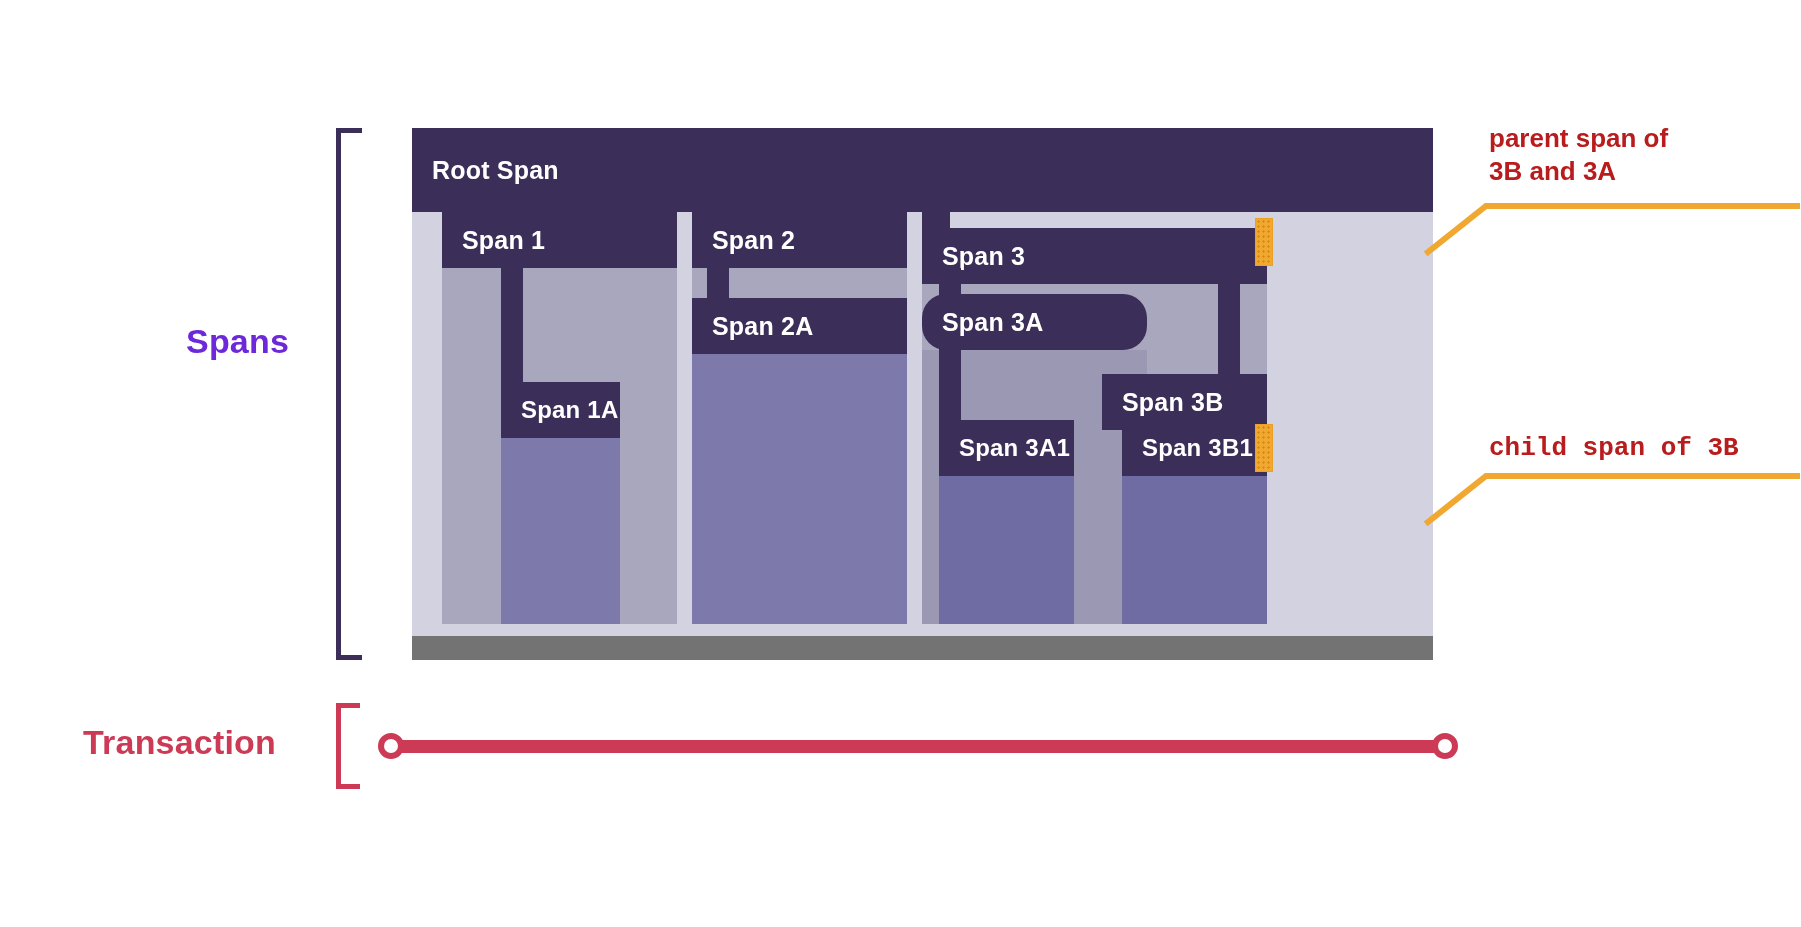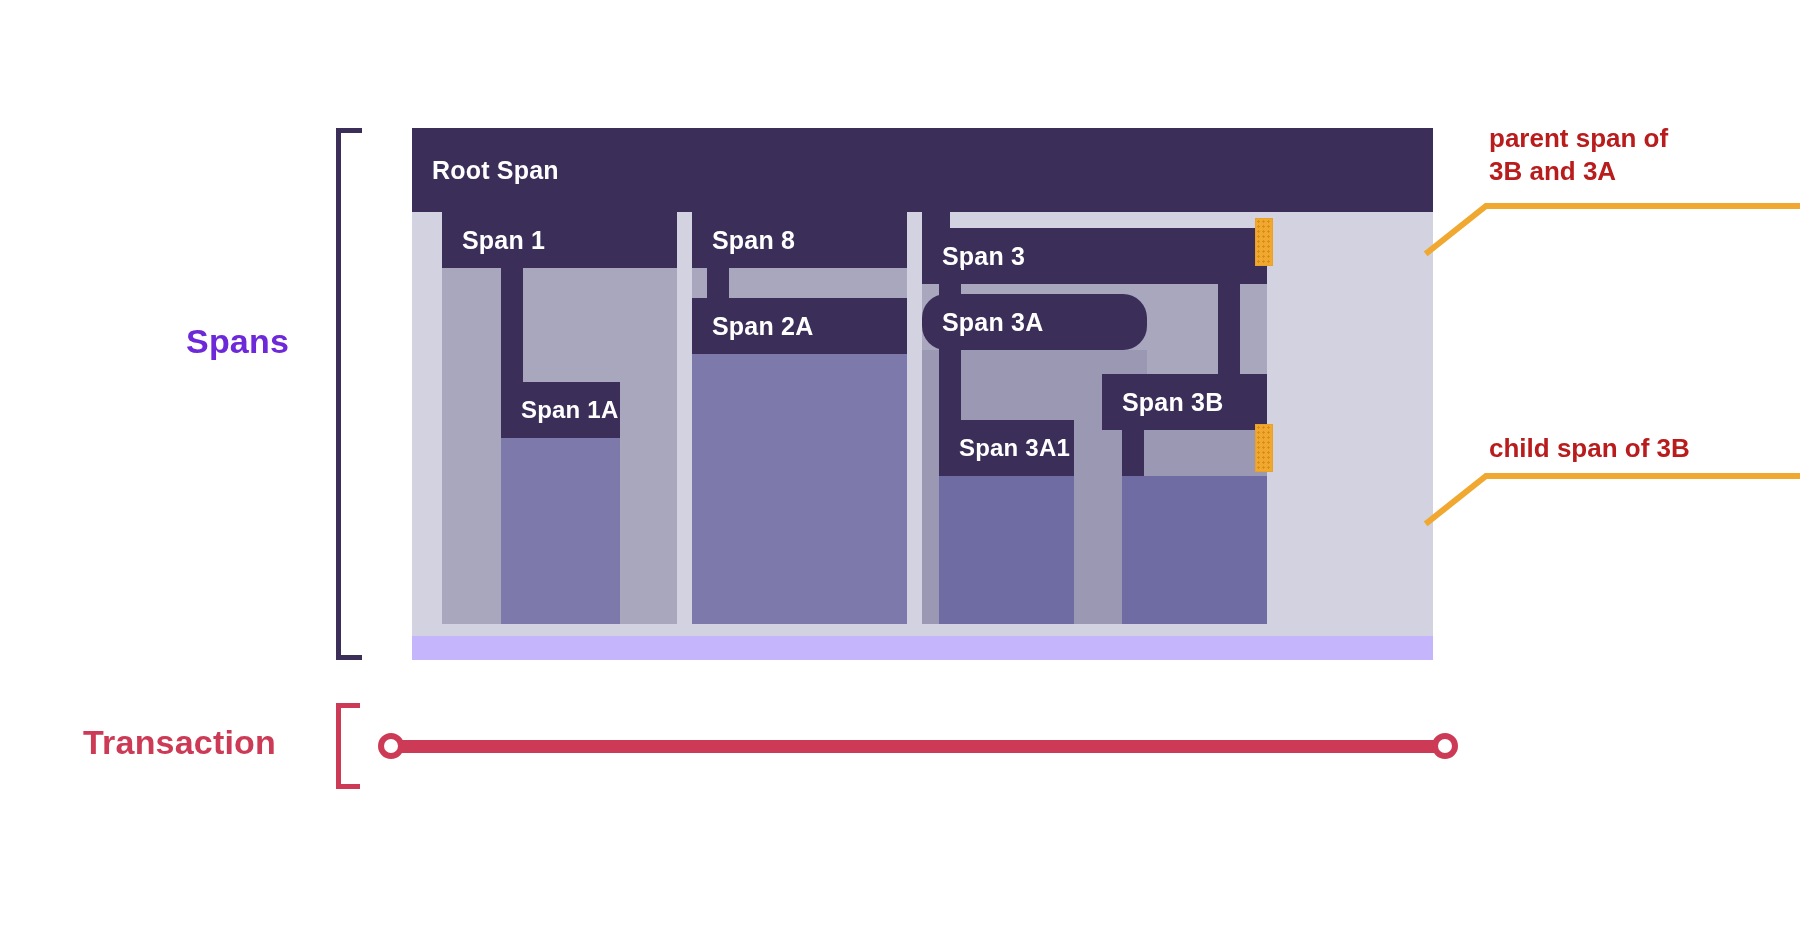--- a/index.html
+++ b/index.html
@@ -32,21 +32,21 @@
   #bracket-spans .vline,#bracket-spans .tline,#bracket-spans .bline{background:#3b2e58;}
   #bracket-spans .tline,#bracket-spans .bline{width:26px;}
 
   #bracket-transaction{left:336px;top:703px;width:24px;height:86px;}
   #bracket-transaction .vline,#bracket-transaction .tline,#bracket-transaction .bline{background:#cc3a55;}
   #bracket-transaction .tline,#bracket-transaction .bline{width:24px;}
 
   
   #span-canvas{
     position:absolute;left:412px;top:128px;width:1021px;height:532px;
-    background:#c4b5fd;
+    background:#737373;
   }
   
   .pale{position:absolute;background:#d2d2e0;}
   .mid{position:absolute;background:#a9a7bd;}
   .mid2{position:absolute;background:#9b98b4;}
   .deep{position:absolute;background:#7d79ab;}
   .deep2{position:absolute;background:#6f6ba3;}
 
   
   .bar{
@@ -123,21 +123,21 @@
     <div class="bar" style="left:30px;top:84px;width:235px;height:56px;">Span 1</div>
 
     <div class="deep" style="left:89px;top:310px;width:119px;height:186px;"></div>
 
     <div class="stem" style="left:89px;top:140px;width:22px;height:170px;"></div>
 
     <div class="bar small" style="left:89px;top:254px;width:119px;height:56px;">Span 1A</div>
 
     <div class="mid" style="left:280px;top:140px;width:215px;height:356px;"></div>
     <div class="stem" style="left:280px;top:84px;width:28px;height:56px;"></div>
-    <div class="bar" style="left:280px;top:84px;width:215px;height:56px;">Span 8</div>
+    <div class="bar" style="left:280px;top:84px;width:215px;height:56px;">Span 2</div>
 
     <div class="deep" style="left:280px;top:226px;width:215px;height:270px;"></div>
     <div class="stem" style="left:295px;top:140px;width:22px;height:86px;"></div>
     <div class="bar" style="left:280px;top:170px;width:215px;height:56px;">Span 2A</div>
 
     <div class="mid" style="left:510px;top:140px;width:345px;height:356px;"></div>
     <div class="stem" style="left:510px;top:84px;width:28px;height:56px;"></div>
     <div class="bar" style="left:510px;top:100px;width:345px;height:56px;">Span 3</div>
 
     <div class="mid2" style="left:510px;top:222px;width:225px;height:274px;"></div>
@@ -147,35 +147,36 @@
     <div class="deep2" style="left:527px;top:348px;width:135px;height:148px;"></div>
     <div class="stem" style="left:527px;top:222px;width:22px;height:126px;"></div>
     <div class="bar small" style="left:527px;top:292px;width:135px;height:56px;">Span 3A1</div>
 
     <div class="mid2" style="left:690px;top:302px;width:165px;height:194px;"></div>
     <div class="stem" style="left:806px;top:140px;width:22px;height:162px;"></div>
     <div class="bar" style="left:690px;top:246px;width:165px;height:56px;">Span 3B</div>
 
     <div class="deep2" style="left:710px;top:348px;width:145px;height:148px;"></div>
     <div class="stem" style="left:710px;top:302px;width:22px;height:46px;"></div>
+    <div class="bar small" style="left:710px;top:292px;width:145px;height:56px;">Span 3B1</div>
 
     <div class="marker" style="left:843px;top:90px;width:18px;height:48px;"></div>
     <div class="marker" style="left:843px;top:296px;width:18px;height:48px;"></div>
   </div>
 
   <svg class="callout-line" style="left:1420px;top:180px;width:380px;height:80px;" viewBox="0 0 380 80">
     <polyline points="8,72 66,26 380,26" fill="none" stroke="#f0a830" stroke-width="6" stroke-linecap="square" stroke-linejoin="miter"></polyline>
   </svg>
   <div class="callout-text" style="left:1489px;top:122px;">parent span of
 3B and 3A</div>
 
   <svg class="callout-line" style="left:1420px;top:450px;width:380px;height:80px;" viewBox="0 0 380 80">
     <polyline points="8,72 66,26 380,26" fill="none" stroke="#f0a830" stroke-width="6" stroke-linecap="square" stroke-linejoin="miter"></polyline>
   </svg>
-  <div class="callout-text" style="left:1489px;top:432px;">child span of 3B</div>
+  <div class="callout-text" style="left:1489px;top:432px;font-family:Liberation Mono, monospace;">child span of 3B</div>
 
   <div id="transaction-row">
     <div class="tx-line"></div>
     <div class="tx-dot" id="tx-dot-start"></div>
     <div class="tx-dot" id="tx-dot-end"></div>
   </div>
 
 </div>
 
 </body></html>

